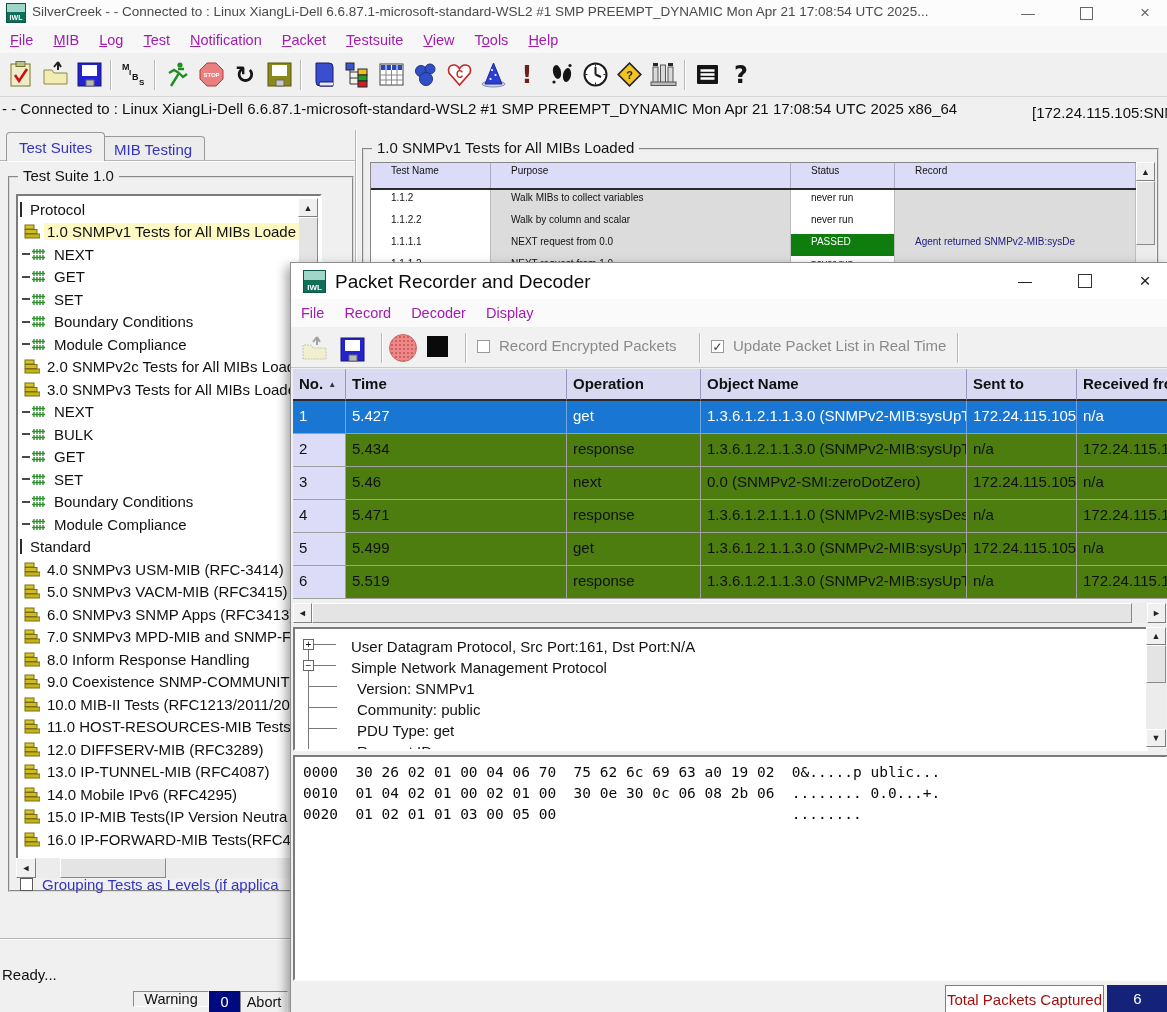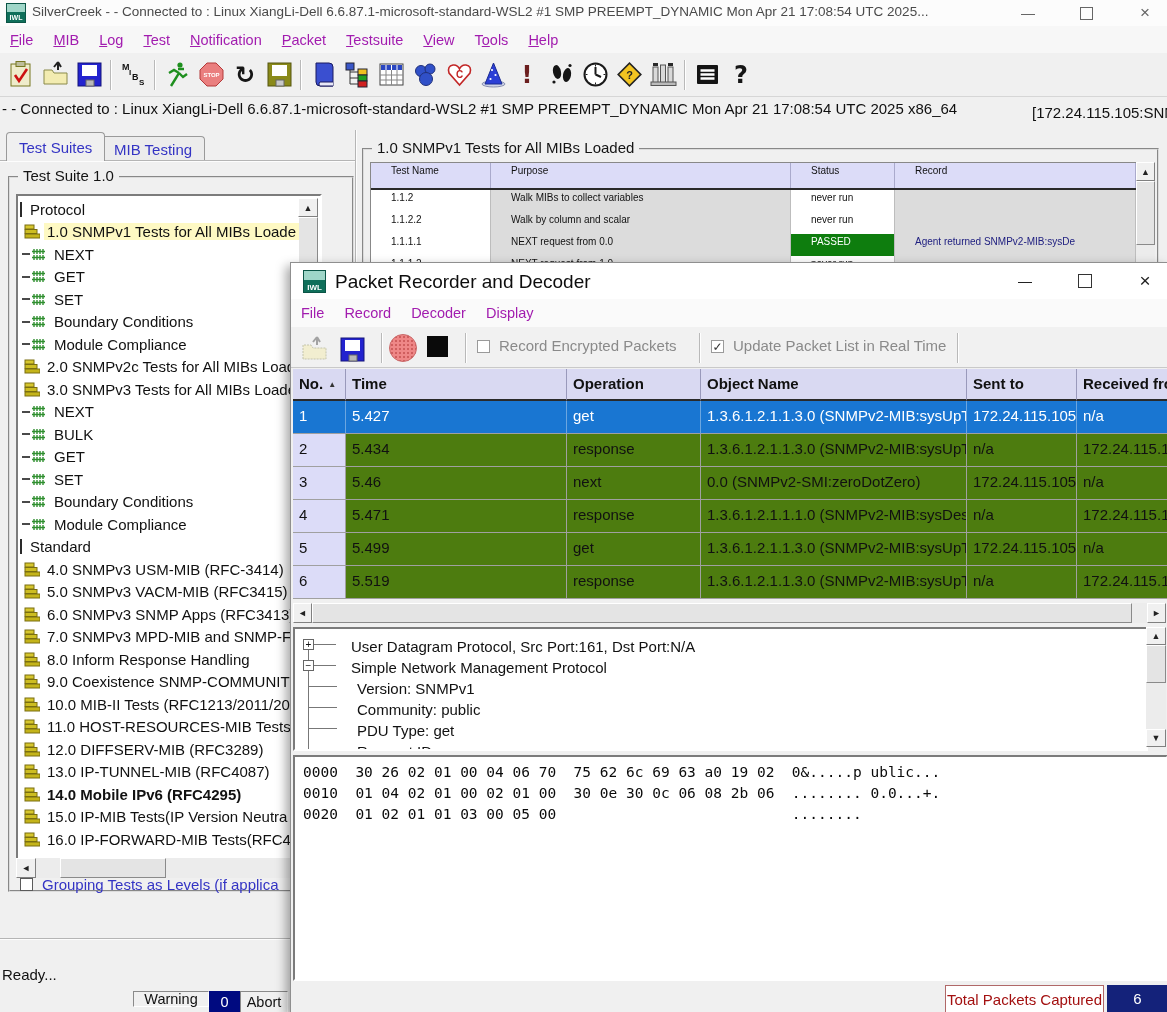--- a/index.html
+++ b/index.html
@@ -519,21 +519,21 @@
       <div class="tree-row" style="top: 564.5px; padding-left: 4px;">
         <span class="tree-ic">
           <svg width="16" height="15">
             <rect x="1" y="1" width="9" height="4" fill="#d6c62e" stroke="#7a6e10"></rect>
             <rect x="1" y="5.5" width="12" height="4" fill="#cdbd22" stroke="#7a6e10"></rect>
             <rect x="1" y="10" width="15" height="4" fill="#c4b41a" stroke="#7a6e10"></rect>
           </svg>
         </span>
         <span class="tree-label nowrap">13.0 IP-TUNNEL-MIB (RFC4087)</span>
       </div>
-      <div class="tree-row" style="top: 587px; padding-left: 4px; font-weight: bold;">
+      <div class="tree-row" style="top: 587px; padding-left: 4px;">
         <span class="tree-ic">
           <svg width="16" height="15">
             <rect x="1" y="1" width="9" height="4" fill="#d6c62e" stroke="#7a6e10"></rect>
             <rect x="1" y="5.5" width="12" height="4" fill="#cdbd22" stroke="#7a6e10"></rect>
             <rect x="1" y="10" width="15" height="4" fill="#c4b41a" stroke="#7a6e10"></rect>
           </svg>
         </span>
         <span class="tree-label nowrap">14.0 Mobile IPv6 (RFC4295)</span>
       </div>
       <div class="tree-row" style="top: 609.5px; padding-left: 4px;">

